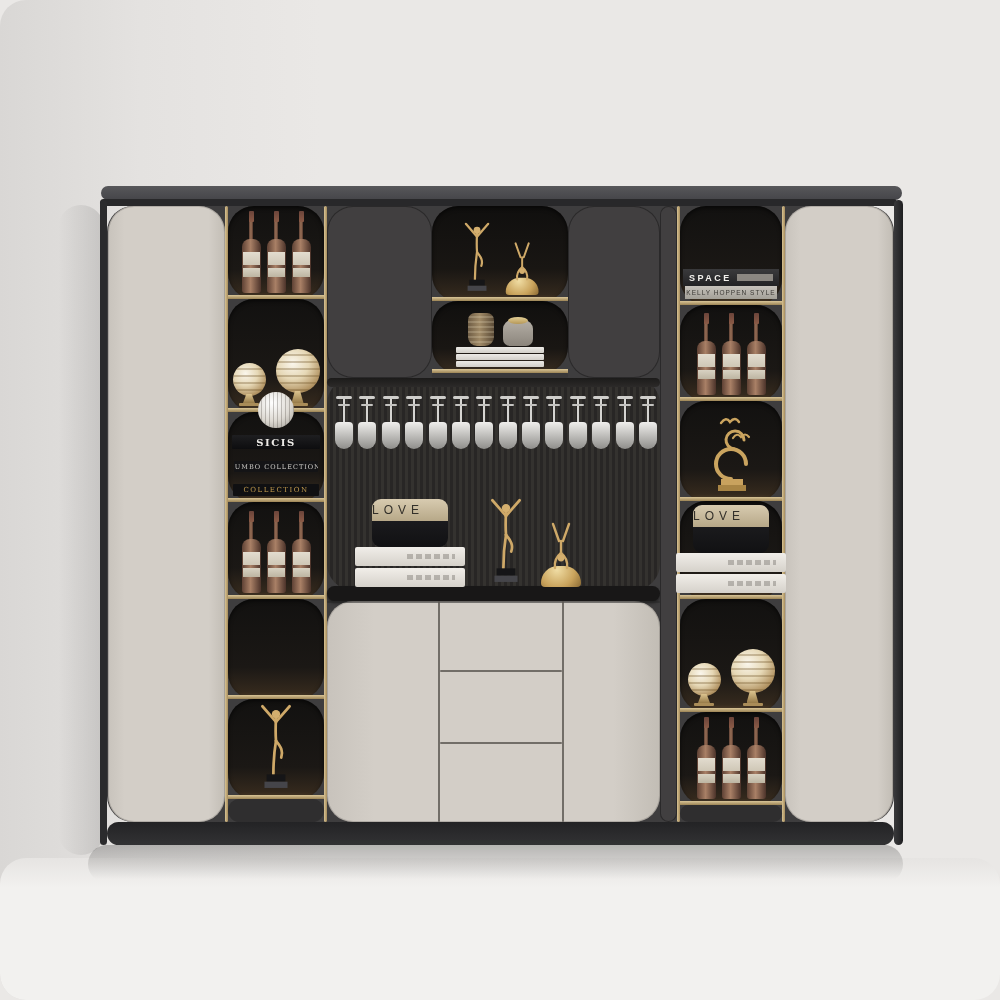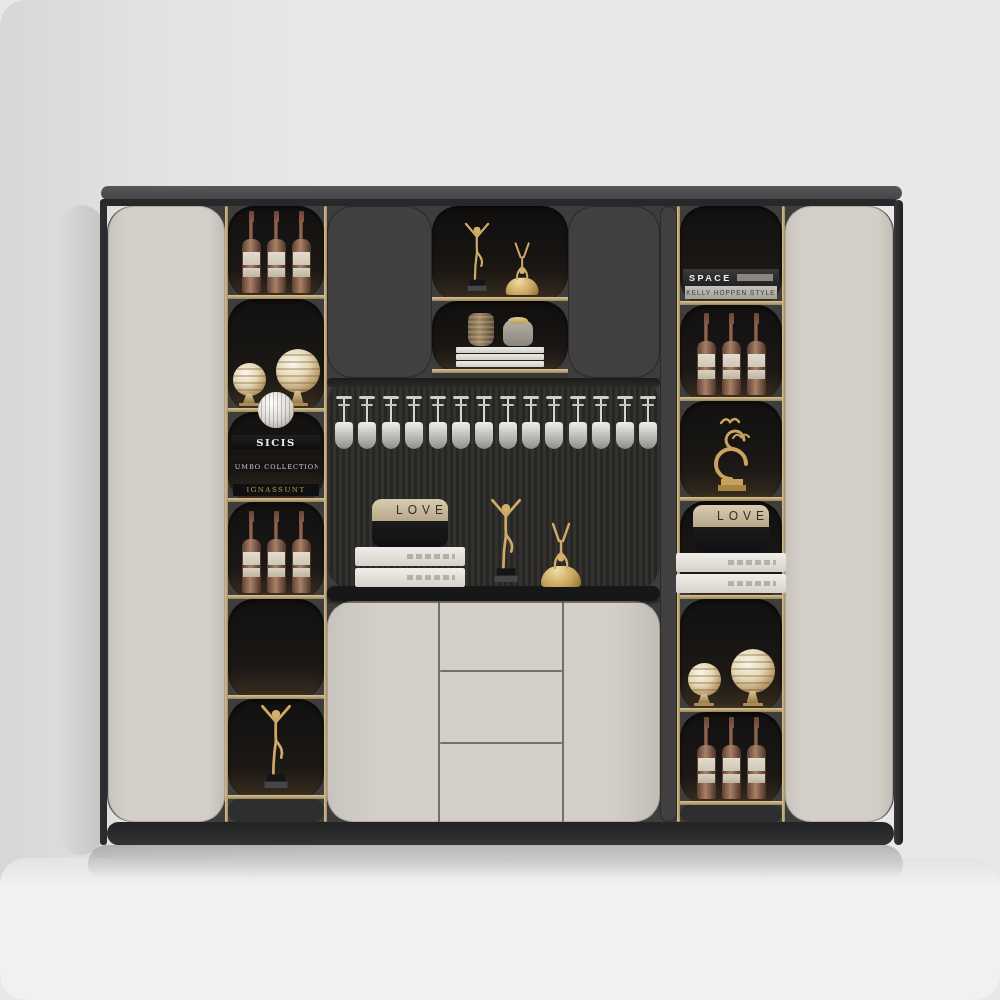--- a/index.html
+++ b/index.html
@@ -88,21 +88,21 @@
   .space-books{display:flex;flex-direction:column;align-items:center;}
   .sbk1{width:96px;height:17px;background:linear-gradient(#3a3a3c,#222224);display:flex;align-items:center;gap:5px;padding:0 6px;}
   .space-label{color:#f2f0ec;font-weight:bold;font-size:9px;letter-spacing:2.5px;}
   .sbk1-strip{flex:1;height:7px;background:#9b978f;opacity:.85;}
   .sbk2{width:92px;height:13px;background:linear-gradient(#c6c2bb,#a3a098);display:flex;align-items:center;justify-content:center;
     font-size:6.5px;letter-spacing:1px;color:#3b3935;white-space:nowrap;overflow:hidden;}
 
   .love-set{display:flex;flex-direction:column;align-items:center;}
   .love-plaque{width:76px;height:48px;border-radius:9px;overflow:hidden;display:flex;flex-direction:column;
     background:linear-gradient(#222225,#111113);z-index:2;margin-bottom:-2px;}
-  .love-top{height:22px;background:linear-gradient(#d8cbb0,#b7a888);display:flex;align-items:center;justify-content:flex-end;
+  .love-top{height:22px;background:linear-gradient(#d8cbb0,#b7a888);display:flex;align-items:center;justify-content:flex-start;
     font-size:12px;letter-spacing:5px;color:#33302a;}
   .book-white{position:relative;width:110px;height:19px;margin-top:2px;border-radius:2px;
     background:linear-gradient(#f1eee9,#d5d1ca);}
   .book-white::after{content:"";position:absolute;right:10px;top:7px;width:48px;height:5px;opacity:.55;
     background:repeating-linear-gradient(90deg,#8e8a84 0 6px,transparent 6px 9px);}
 
   .vase-set{display:flex;flex-direction:column;align-items:center;}
   .vase-row{display:flex;align-items:flex-end;gap:9px;z-index:2;}
   .vase1{position:relative;width:26px;height:33px;border-radius:7px 7px 9px 9px;overflow:hidden;
     background:linear-gradient(90deg,#6e5c44,#a08a67 45%,#5a4a36);}
@@ -183,21 +183,21 @@
     <div class="abs cell" style="left:228px;top:412px;width:96px;height:90px">
         <div class="sicis">
       <div class="pleat-sphere"></div>
       <div class="bk bk1">
             <span>SICIS</span>
           </div>
       <div class="bk bk2">
             <span>JUMBO COLLECTION</span>
           </div>
       <div class="bk bk3">
-            <span>IGNASSUNT</span>
+            <span>COLLECTION</span>
           </div>
         </div>
       </div>
     <div class="abs cell" style="left:228px;top:502px;width:96px;height:97px">
         <div class="bottle-row">
           <div class="bottle">
             <i class="neck"></i>
             <i class="cap"></i>
             <i class="body"></i>
             <i class="label"></i>

